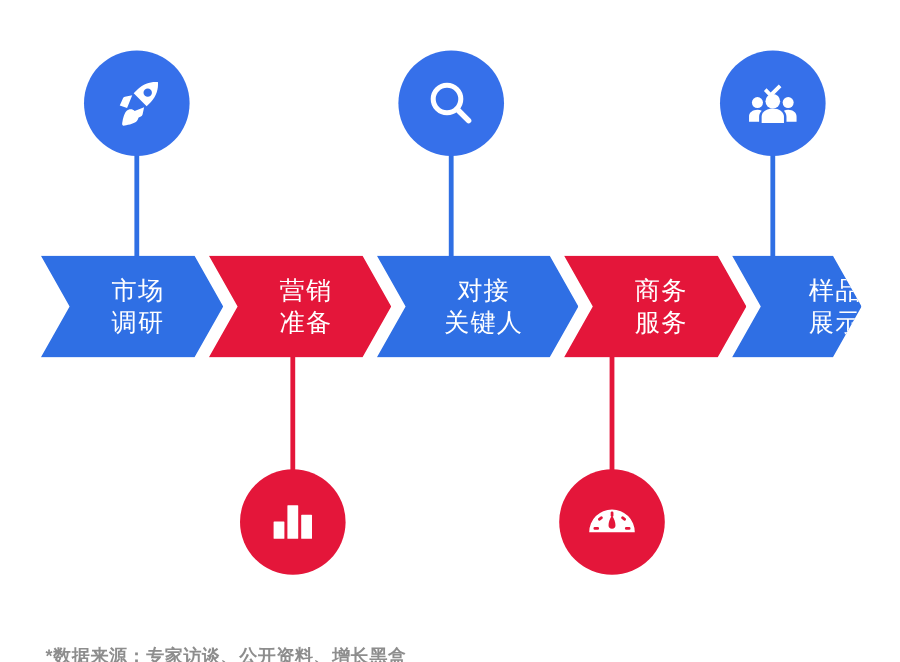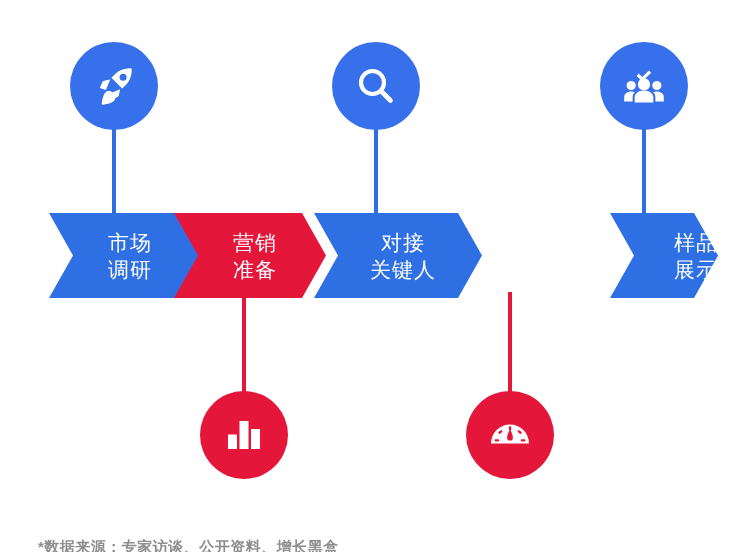--- a/index.html
+++ b/index.html
@@ -177,35 +177,39 @@
           <rect x="21.9" y="14.2" width="2.3" height="4.4" rx="1"></rect>
         </g>
 
         <path d="M23 17.4c1.9 2.9 2.9 6.2 2.9 8.3a2.9 2.9 0 1 1-5.8 0c0-2.1 1-5.4 2.9-8.3z" fill="#e4163a"></path>
       </svg>
     </span>
   </div>
 
   <div id="flow">
 
-    <div class="chev blue" style="left:15px; width:152px;">
+    <div class="chev blue" style="left:0px; width:152px;">
       <div class="line">市场</div>
       <div class="line">调研</div>
     </div>
 
     <div class="chev blue" style="left:280px; width:168px;">
       <div class="line">对接</div>
       <div class="line">关键人</div>
     </div>
 
     <div class="chev red" style="left:140px; width:152px;">
       <div class="line">营销</div>
       <div class="line">准备</div>
     </div>
 
+    <div class="chev red" style="left:436px; width:152px;">
+      <div class="line">商务</div>
+      <div class="line">服务</div>
+    </div>
 
     <div class="chev blue" style="left:576px; width:108px;align-items:flex-end;">
       <div class="line">样品</div>
       <div class="line">展示</div>
     </div>
 
   </div>
 
   <div id="footnote">*数据来源：专家访谈、公开资料、增长黑盒</div>
 

